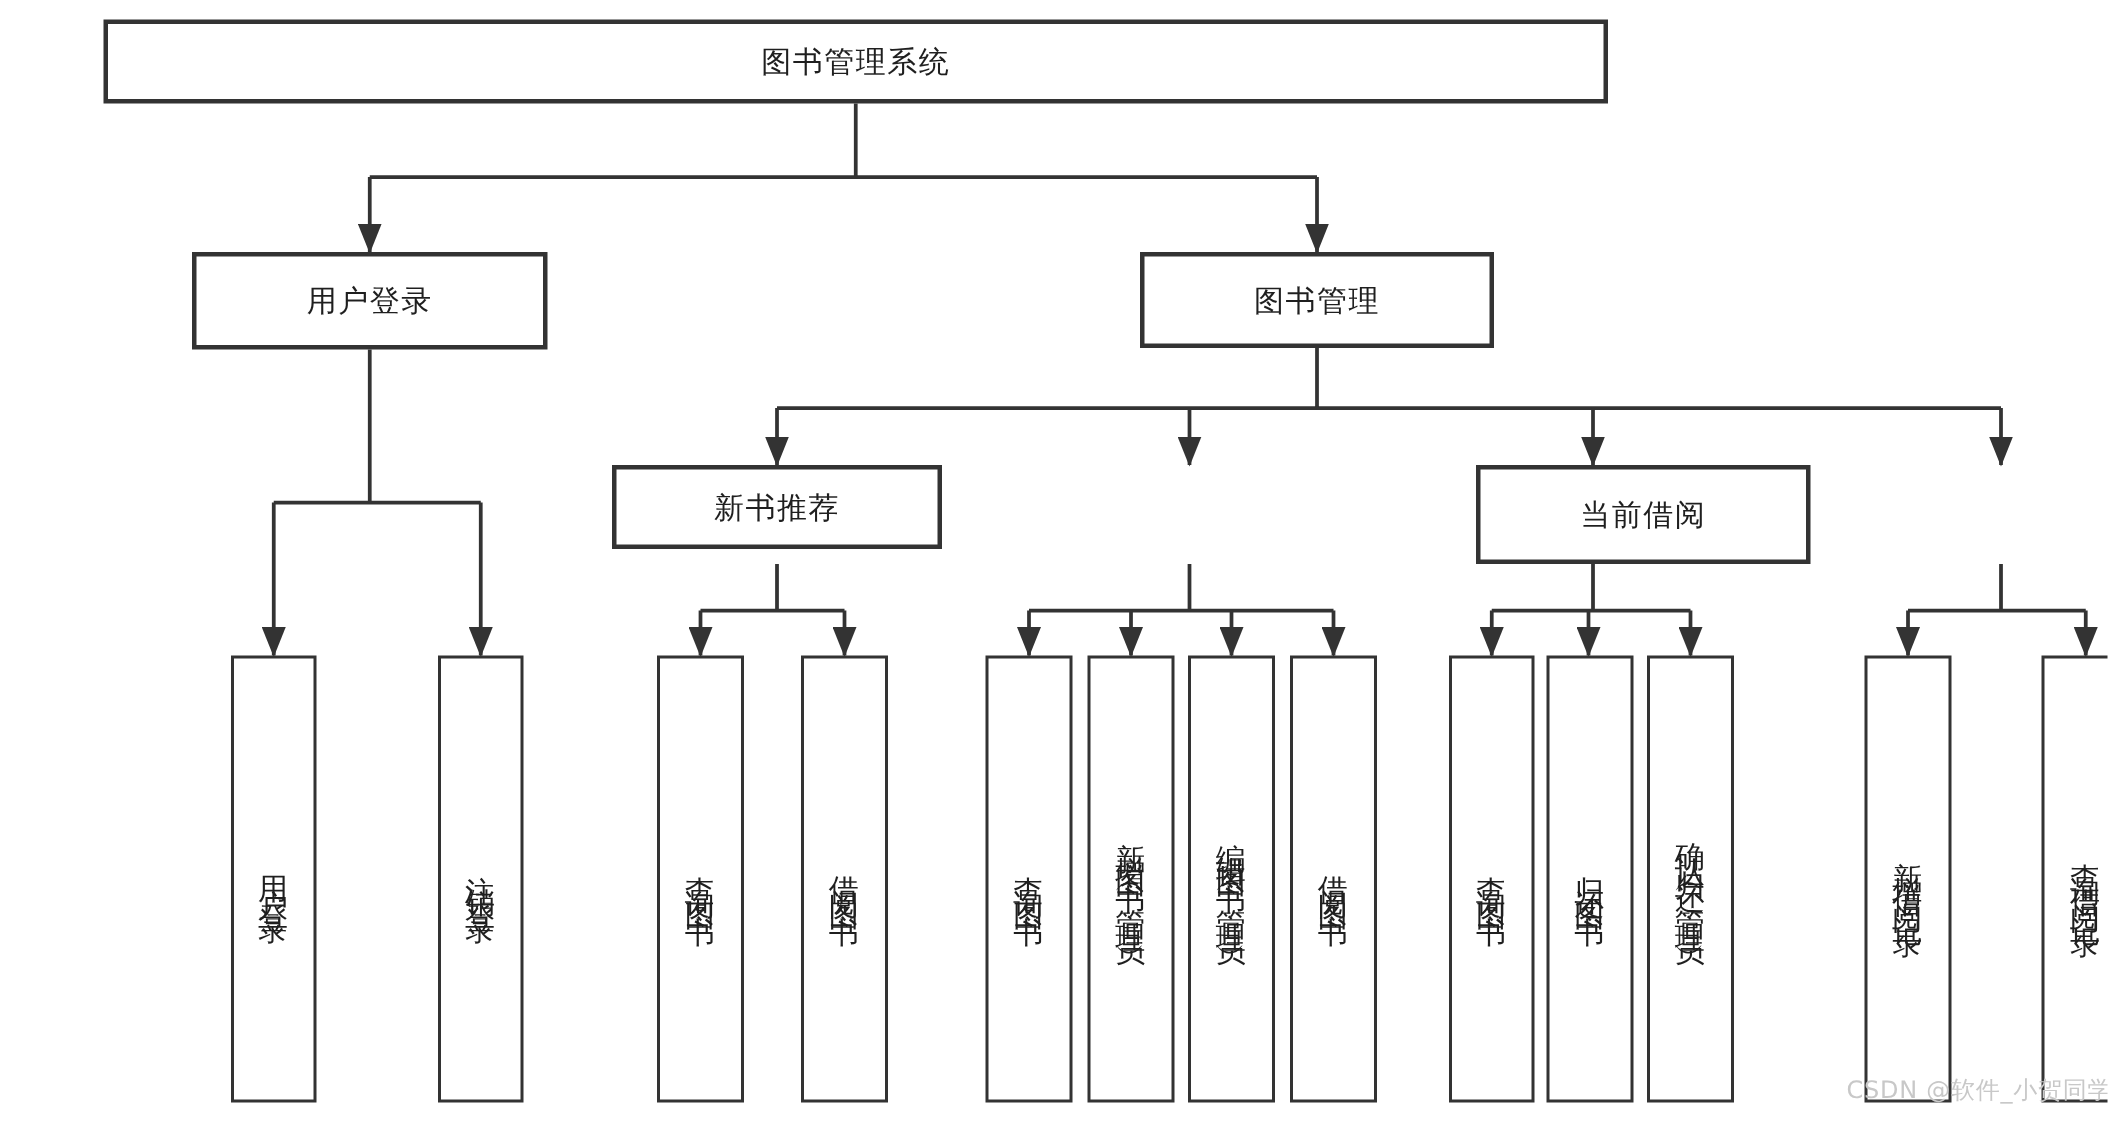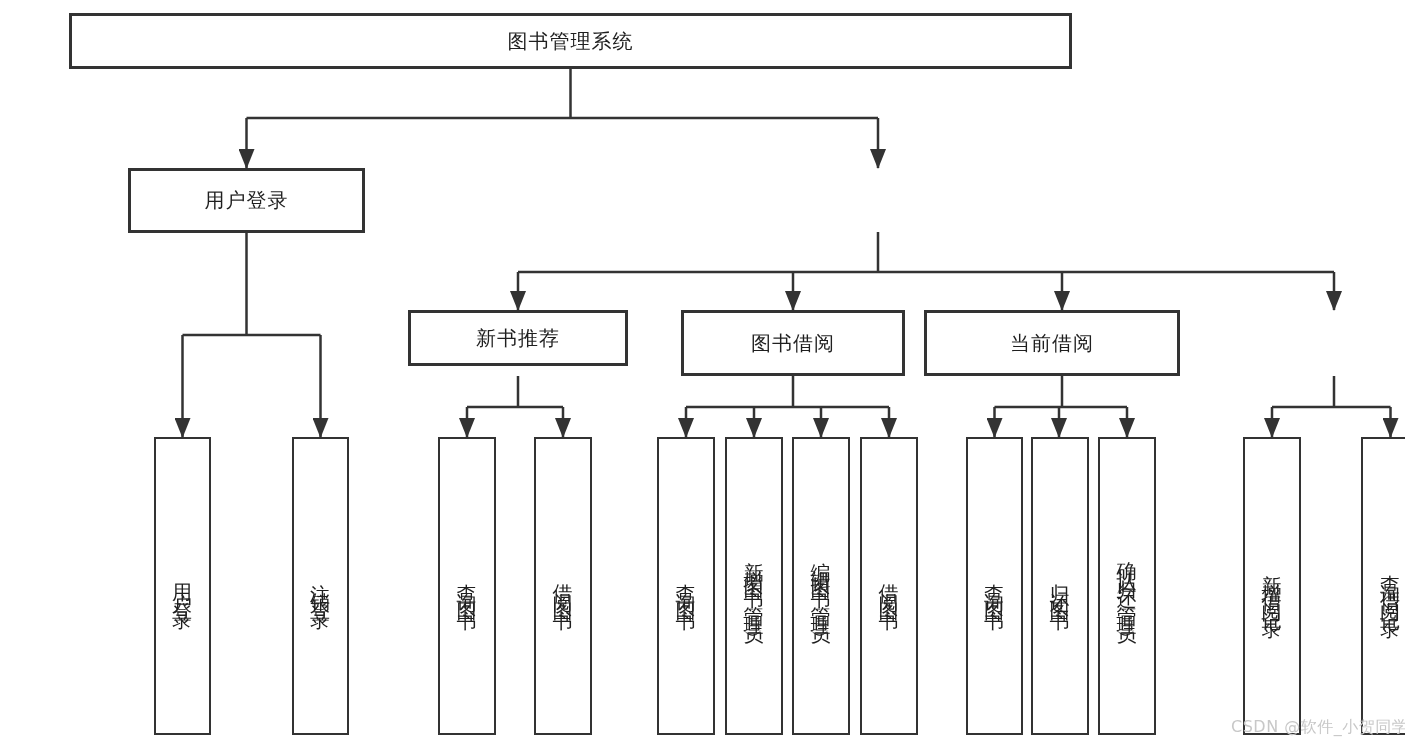--- a/index.html
+++ b/index.html
@@ -84,28 +84,28 @@
     <line class="ar" x1="1342.5" y1="407" x2="1342.5" y2="437" marker-end="url(#arw)"></line>
   </svg>
 
   <div class="node" style="left:21px;top:13px;width:1003px;height:56px">
     <span class="hlabel">图书管理系统</span>
   </div>
 
   <div class="node" style="left:80px;top:168px;width:237px;height:65px">
     <span class="hlabel">用户登录</span>
   </div>
+  <div class="node" style="left:712px;top:168px;width:236px;height:64px">
+    <span class="hlabel">图书管理</span>
+  </div>
 
   <div class="node" style="left:360px;top:310px;width:220px;height:56px">
     <span class="hlabel">新书推荐</span>
   </div>
-  <div class="node" style="left:633px;top:310px;width:224px;height:66px">
-    <span class="hlabel">图书借阅</span>
-  </div>
-  <div class="node" style="left:876px;top:310px;width:256px;height:66px">
+  <div class="node" style="left:936px;top:310px;width:223px;height:66px">
     <span class="hlabel">当前借阅</span>
   </div>
 
   <div class="node leafbox" style="left:106px;top:437px;width:57px;height:298px">
     <span class="vlabel">用户登录</span>
   </div>
   <div class="node leafbox" style="left:244px;top:437px;width:57px;height:298px">
     <span class="vlabel">注销登录</span>
   </div>
 

